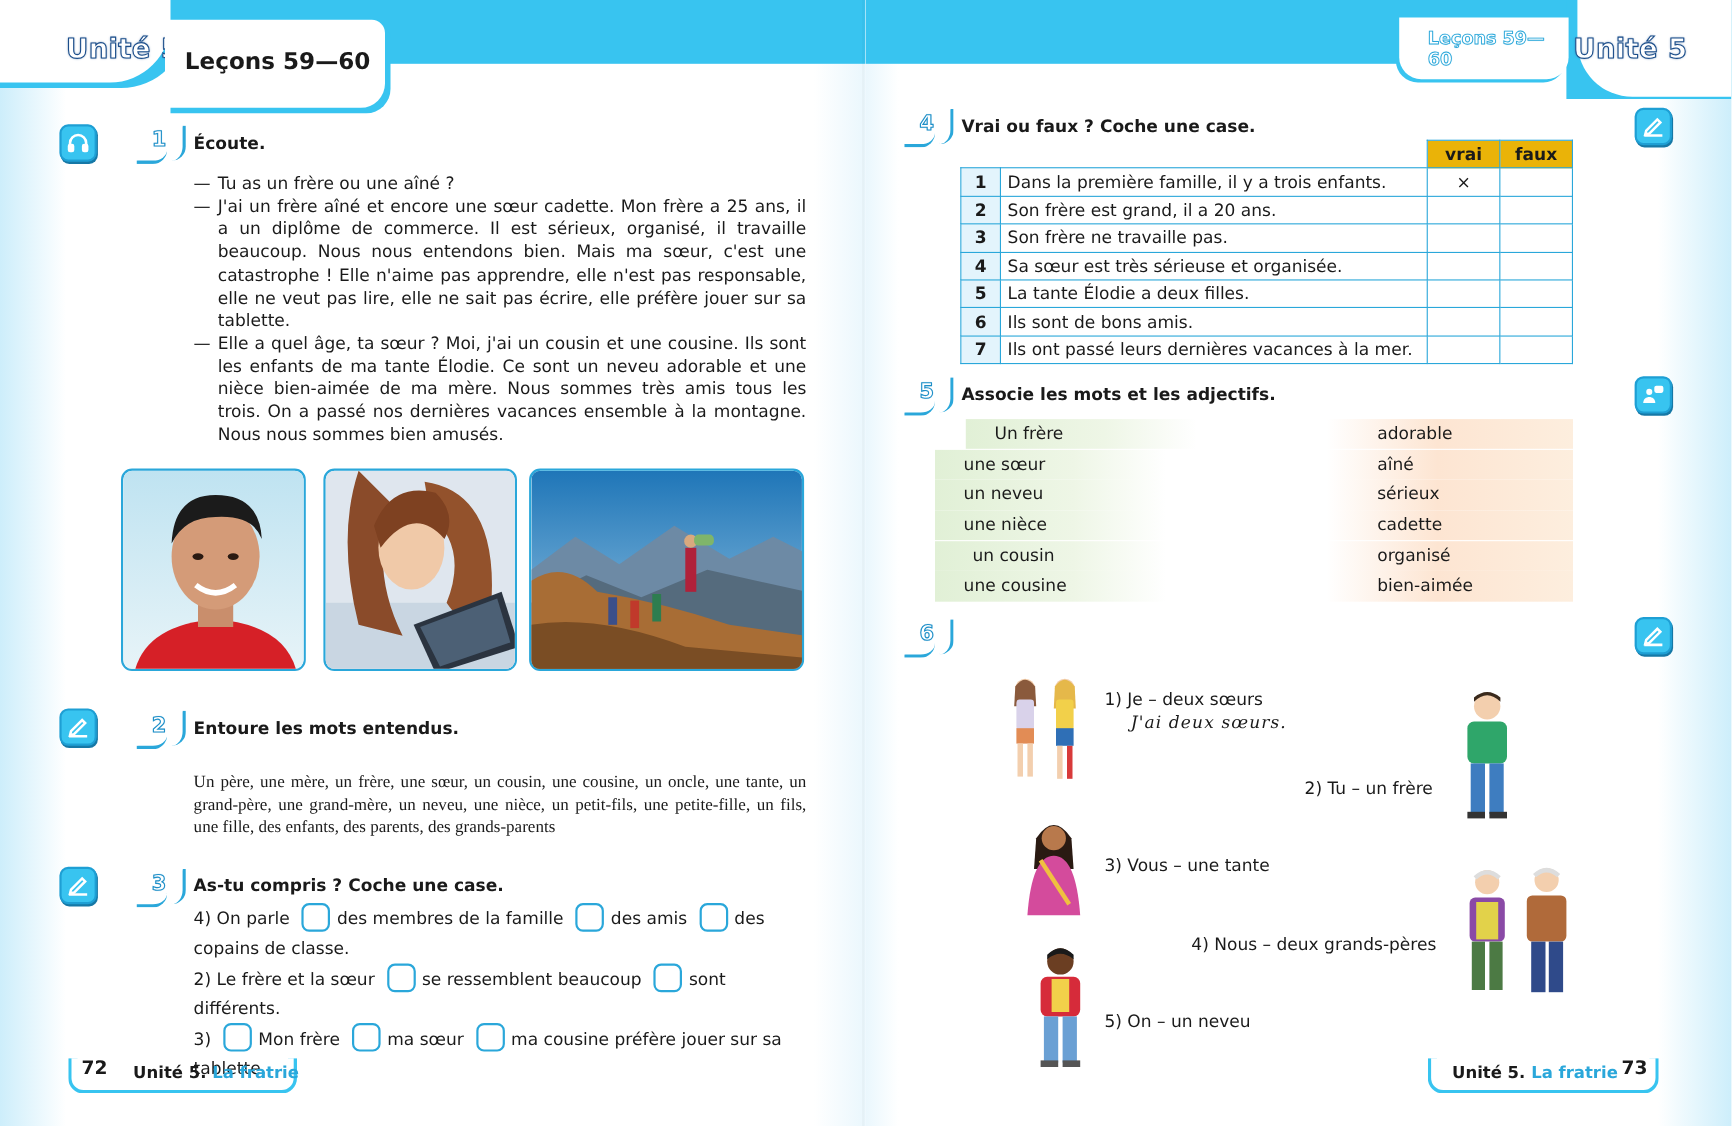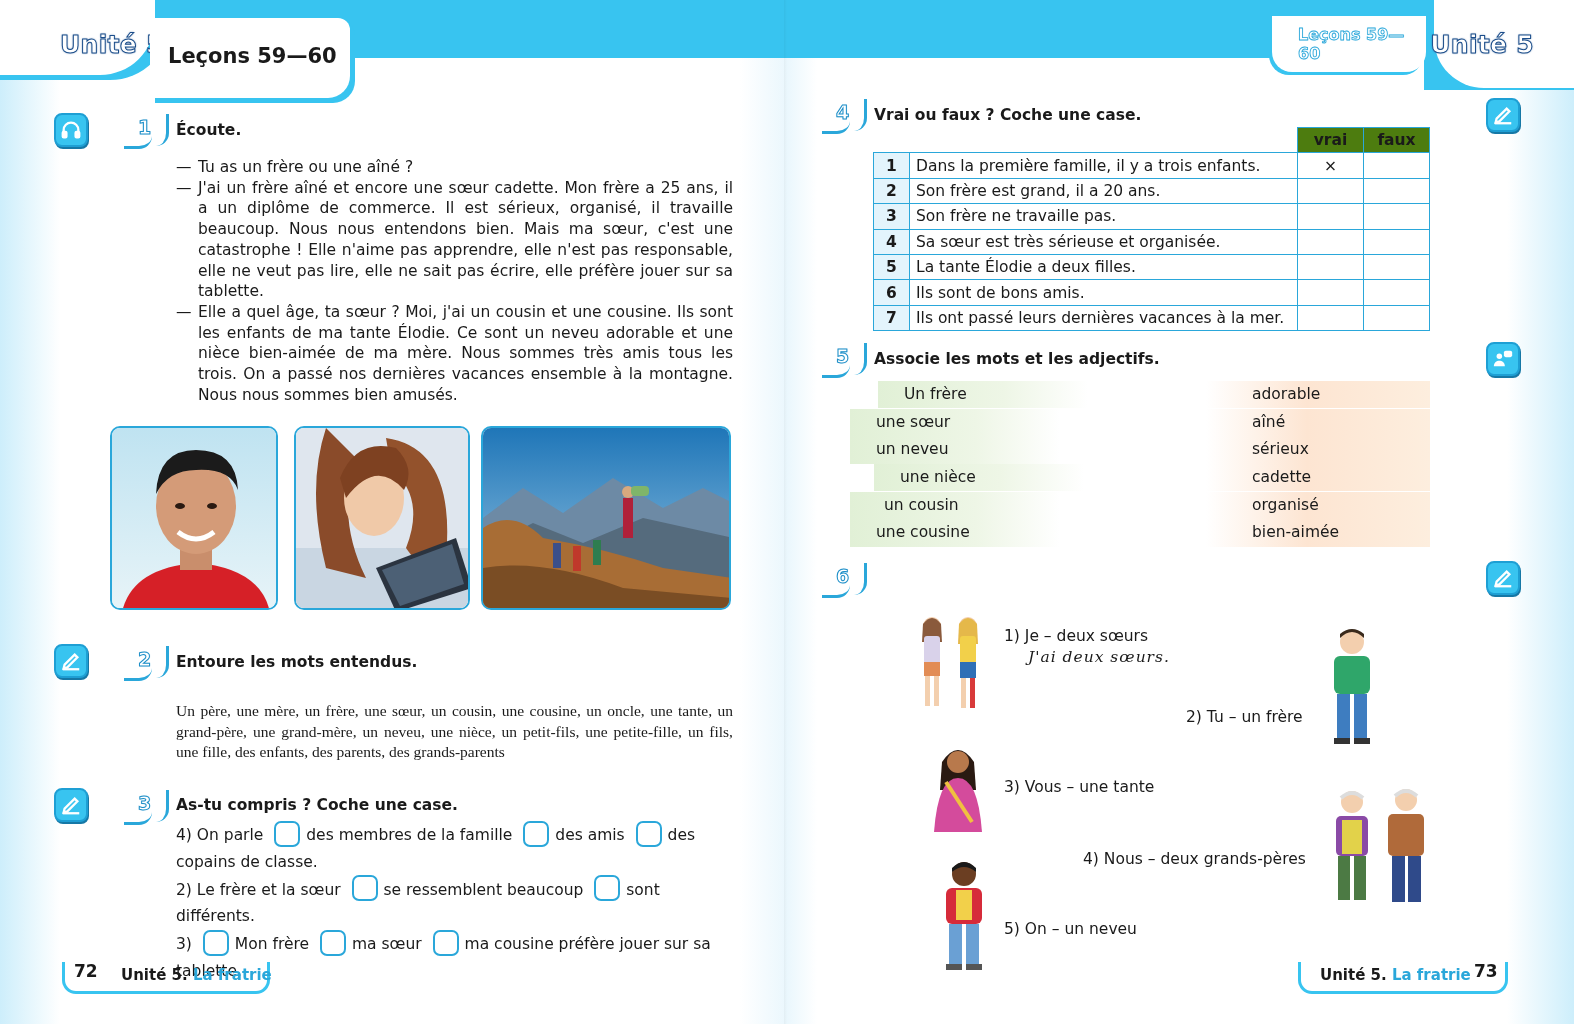--- a/index.html
+++ b/index.html
@@ -72,21 +72,21 @@
   .photo { position: absolute; top: 426px; height: 184px; border: 2px solid #2aa7da; border-radius: 10px; overflow: hidden; }
   .checkbox-inline {
     display: inline-block; width: 26px; height: 26px; border: 2.5px solid #2aa7da; border-radius: 7px;
     vertical-align: middle; margin: 0 6px; position: relative; top: -2px; background: #fff;
   }
   .tf-table { position: absolute; left: 873px; top: 127px; border-collapse: collapse; font-size: 15.5px; }
   .tf-table td { border: 1.5px solid #2aa7da; height: 25.4px; padding: 0 6px; }
   .tf-table .num { width: 36px; text-align: center; font-weight: bold; background: #e3f4fc; }
   .tf-table .stmt { width: 388px; }
   .tf-table .chk { width: 66px; text-align: center; }
-  .tf-table .hdr { text-align: center; background: #4d7c0f; font-weight: bold; }
+  .tf-table .hdr { text-align: center; background: #eab308; font-weight: bold; }
   .tf-table .blank { border: none; }
   .match-col { position: absolute; font-size: 15.5px; }
   .match-row { height: 27.2px; line-height: 27.2px; padding-left: 6px; }
   .match-left .match-row { background: linear-gradient(90deg, #e1f0d6 0%, #eef6e6 60%, rgba(255,255,255,0) 100%); width: 210px; margin-bottom: 0.5px; }
   .match-right .match-row { background: linear-gradient(90deg, rgba(255,255,255,0) 0%, #fde5d2 45%, #fdeede 100%); width: 224px; padding-left: 46px; margin-bottom: 0.5px; }
   .sentence { position: absolute; font-size: 15.5px; color: #1a1a1a; white-space: nowrap; }
   .handwriting { font-style: italic; font-family: "DejaVu Serif", serif; }
   .footer-tab {
     position: absolute; height: 32px; border-bottom: 3px solid #38c4f0; border-radius: 0 0 14px 14px;
   }
@@ -325,21 +325,21 @@
 
   <div class="ex-num" style="left:822px; top:343px;">
       <span>5</span>
     </div>
   <div class="ex-title" style="left:874px; top:350px;">Associe les mots et les adjectifs.</div>
 
   <div class="match-col match-left" style="left:850px; top:381px;">
     <div class="match-row" style="padding-left:26px;margin-left:28px;">Un frère</div>
     <div class="match-row" style="padding-left:26px;">une sœur</div>
     <div class="match-row" style="padding-left:26px;">un neveu</div>
-    <div class="match-row" style="padding-left:26px;margin-left:24px;">une nièce</div>
+    <div class="match-row" style="padding-left:26px;">une nièce</div>
     <div class="match-row" style="padding-left:34px;">un cousin</div>
     <div class="match-row" style="padding-left:26px;">une cousine</div>
   </div>
   <div class="match-col match-right" style="left:1206px; top:381px;">
     <div class="match-row">adorable</div>
     <div class="match-row">aîné</div>
     <div class="match-row">sérieux</div>
     <div class="match-row">cadette</div>
     <div class="match-row">organisé</div>
     <div class="match-row">bien-aimée</div>

